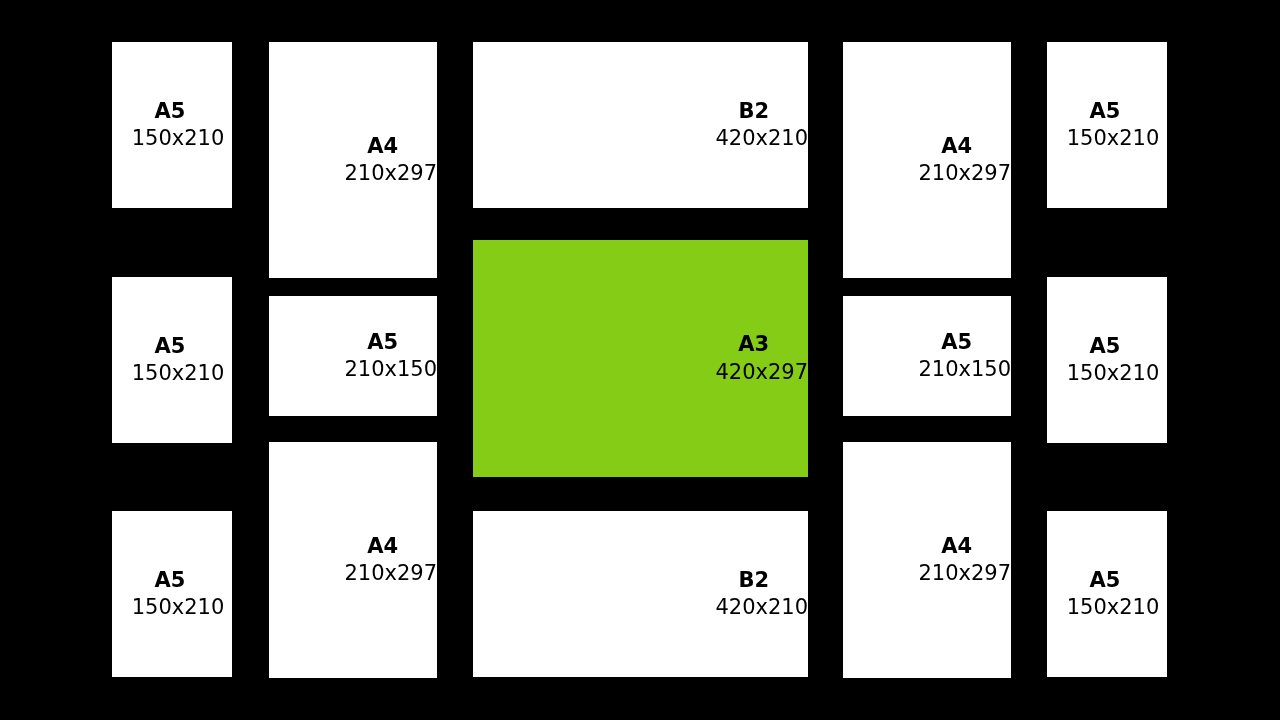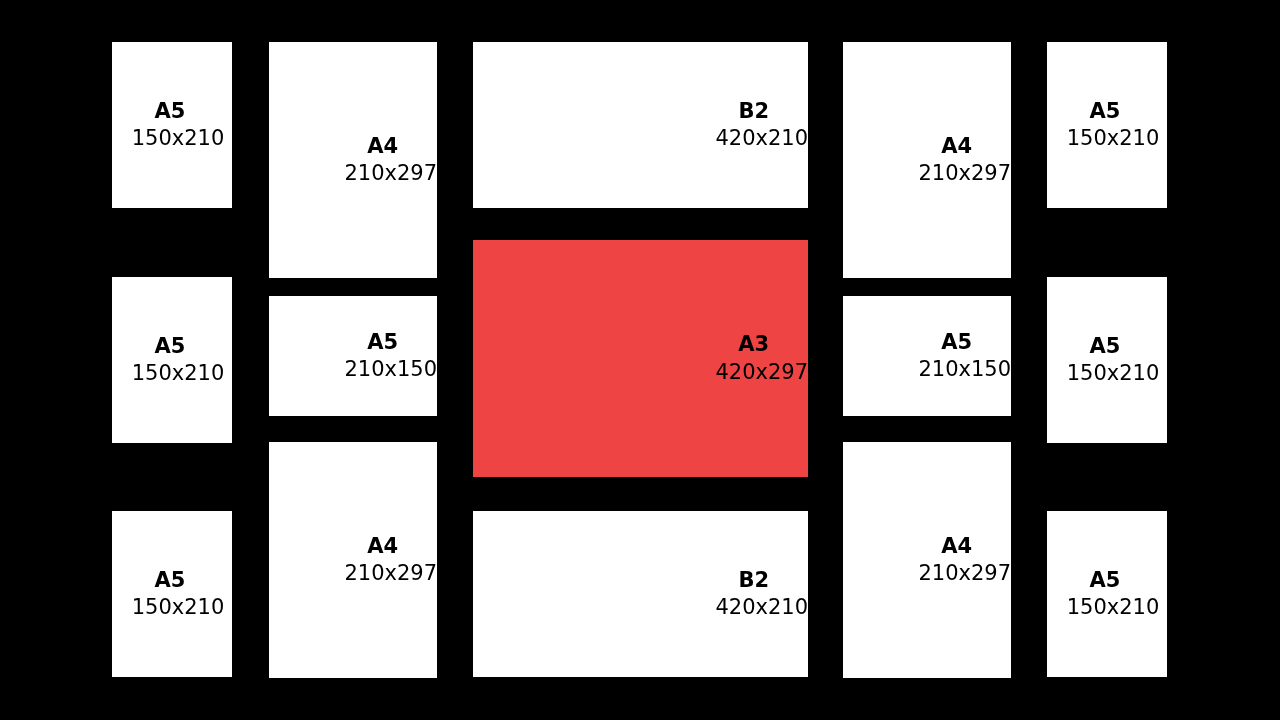--- a/index.html
+++ b/index.html
@@ -100,21 +100,21 @@
         <div class="name">A5</div>
         <div class="dims">150x210</div>
       </div>
     </div>
     <div class="paper landscape" style="left: 269px; top: 296px; width: 168px; height: 120px; background: rgb(255, 255, 255); color: rgb(0, 0, 0);">
       <div class="textwrap">
         <div class="name">A5</div>
         <div class="dims">210x150</div>
       </div>
     </div>
-    <div class="paper wide" style="left: 473px; top: 240px; width: 335px; height: 237px; background: #ef4444; color: rgb(0, 0, 0);">
+    <div class="paper wide" style="left: 473px; top: 240px; width: 335px; height: 237px; background: #84cc16; color: rgb(0, 0, 0);">
       <div class="textwrap">
         <div class="name">A3</div>
         <div class="dims">420x297</div>
       </div>
     </div>
     <div class="paper landscape" style="left: 843px; top: 296px; width: 168px; height: 120px; background: rgb(255, 255, 255); color: rgb(0, 0, 0);">
       <div class="textwrap">
         <div class="name">A5</div>
         <div class="dims">210x150</div>
       </div>

